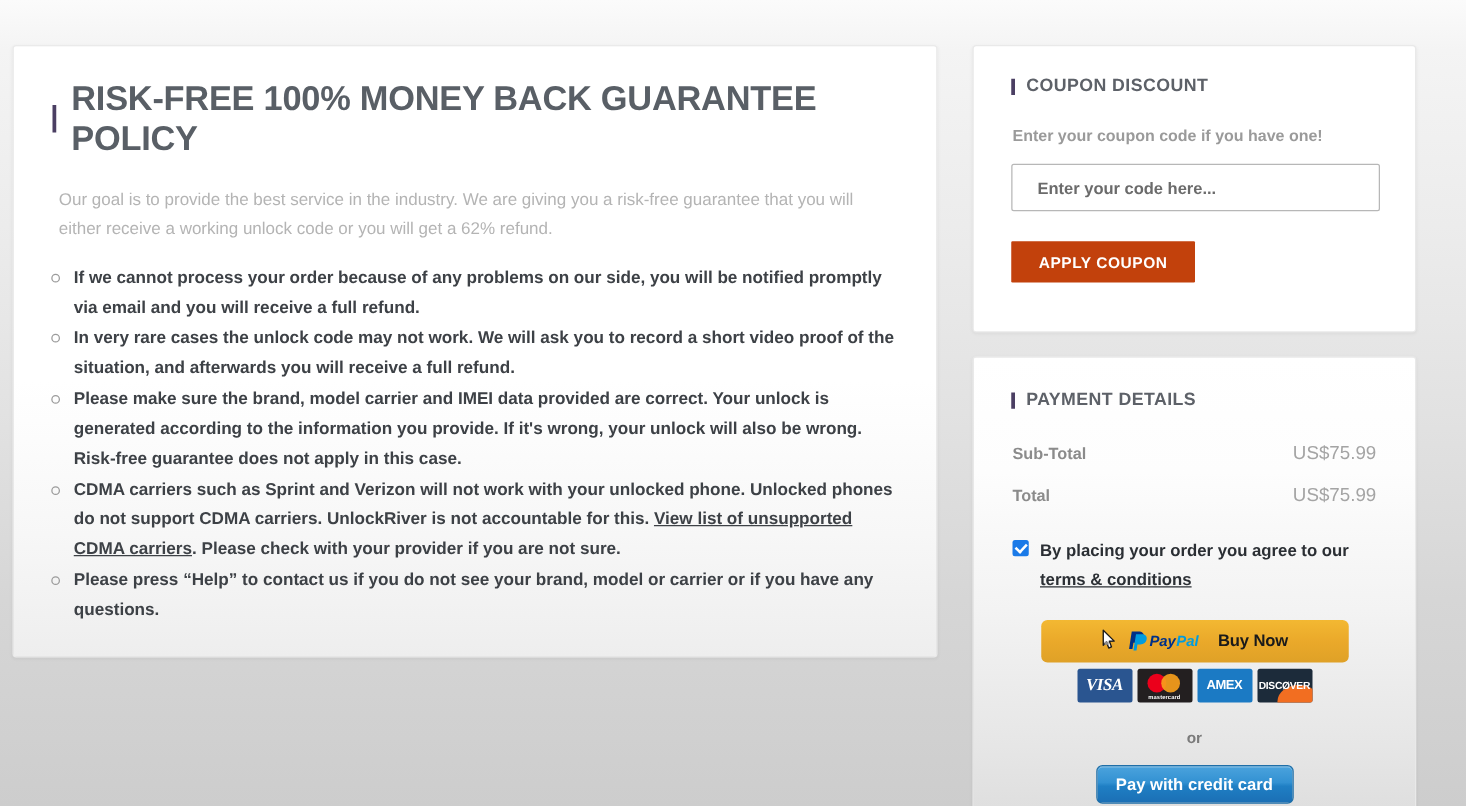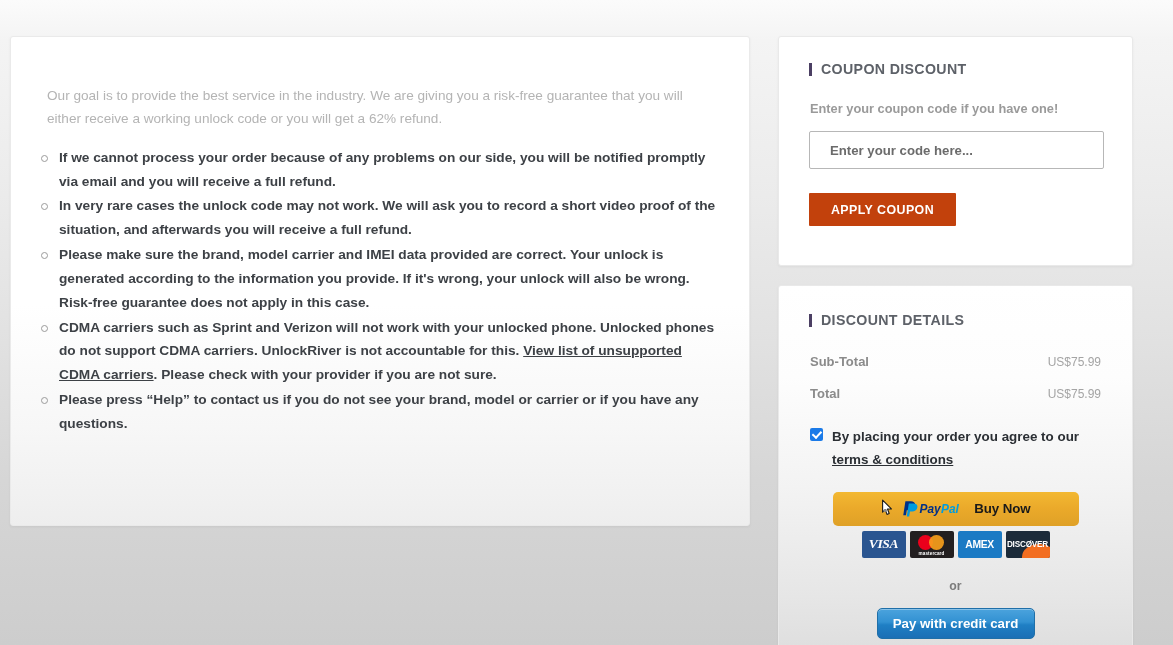--- a/index.html
+++ b/index.html
@@ -175,21 +175,21 @@
     margin-top: 26px;
     padding: 0 1px;
   }
   .pay-row.second { margin-top: 17px; gap: 19px; }
   .pay-label {
     font-size: 13px;
     font-weight: bold;
     color: #8b8b8b;
   }
   .pay-value {
-    font-size: 12px;
+    font-size: 15px;
     color: #a4a4a4;
     font-weight: normal;
   }
 
   .agree-row {
     display: flex;
     align-items: flex-start;
     margin-top: 24px;
     padding: 0 1px;
   }
@@ -323,20 +323,24 @@
     box-shadow: inset 0 1px 0 rgba(255,255,255,0.35);
   }
 </style>
 </head>
 <body>
 
 <div id="page">
 
   <section class="policy-card">
 
+    <h1 class="sec-title policy-title">
+      <span class="sec-bar"></span>
+      <span>RISK-FREE 100% MONEY BACK GUARANTEE POLICY</span>
+    </h1>
 
     <p class="policy-intro">Our goal is to provide the best service in the industry. We are giving you a risk-free guarantee that you will either receive a working unlock code or you will get a 62% refund.</p>
 
     <ul class="policy-list">
       <li><span>If we cannot process your order because of any problems on our side, you will be notified promptly via email and you will receive a full refund.</span></li>
       <li><span>In very rare cases the unlock code may not work. We will ask you to record a short video proof of the situation, and afterwards you will receive a full refund.</span></li>
       <li><span>Please make sure the brand, model carrier and IMEI data provided are correct. Your unlock is generated according to the information you provide. If it's wrong, your unlock will also be wrong. Risk-free guarantee does not apply in this case.</span></li>
       <li><span>CDMA carriers such as Sprint and Verizon will not work with your unlocked phone. Unlocked phones do not support CDMA carriers. UnlockRiver is not accountable for this. </span><a href="#">View list of unsupported CDMA carriers</a><span>. Please check with your provider if you are not sure.</span></li>
       <li><span>Please press “Help” to contact us if you do not see your brand, model or carrier or if you have any questions.</span></li>
     </ul>
@@ -351,21 +355,21 @@
     <p class="coupon-hint">Enter your coupon code if you have one!</p>
 
     <input class="coupon-input" type="text" placeholder="Enter your code here..." style="">
 
     <button class="apply-btn">APPLY COUPON</button>
   </section>
 
   <section class="side-card" id="payment-card">
     <div class="sec-title side-title">
       <span class="sec-bar"></span>
-      <span>DISCOUNT DETAILS</span>
+      <span>PAYMENT DETAILS</span>
     </div>
 
     <div class="pay-row">
       <span class="pay-label">Sub-Total</span>
       <span class="pay-value">US$75.99</span>
     </div>
     <div class="pay-row second">
       <span class="pay-label">Total</span>
       <span class="pay-value">US$75.99</span>
     </div>

